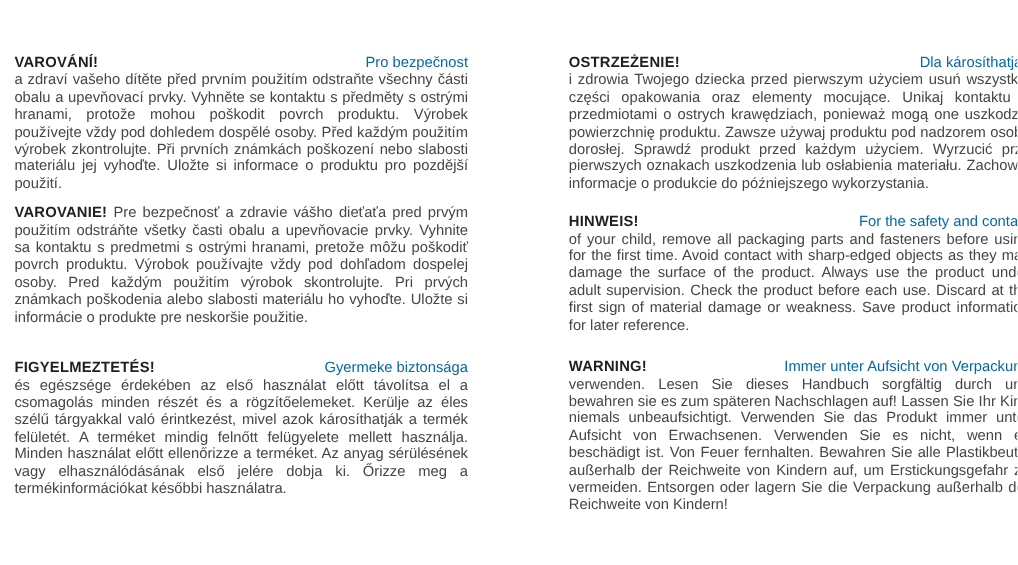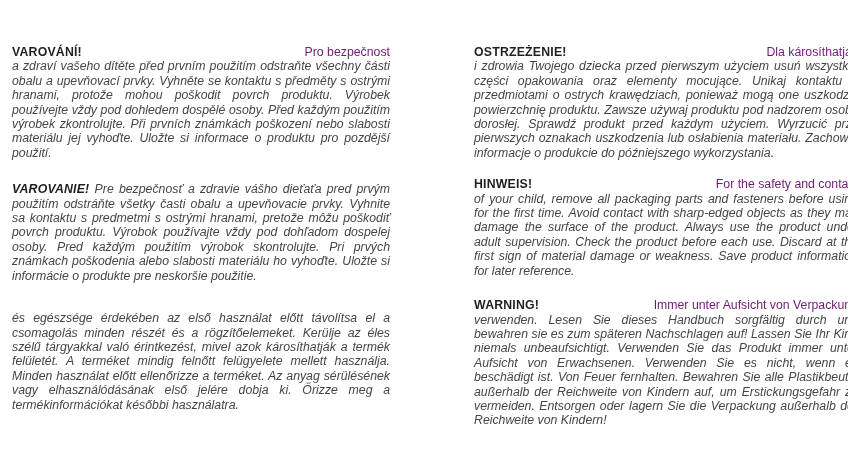--- a/index.html
+++ b/index.html
@@ -36,30 +36,29 @@
     justify-content: space-between;
     align-items: baseline;
     white-space: nowrap;
   }
   .title {
     font-weight: bold;
     color: #1f1f1f;
     letter-spacing: 0.2px;
   }
   .lead {
-    color: #701a75;
+    color: #0369a1;
   }
   p.body {
     margin: 0;
     text-align: justify;
     text-align-last: left;
-    font-style: italic;
   }
   
-  .col-left  .block-2 { margin-top: 22px; }
+  .col-left  .block-2 { margin-top: 10px; }
   .col-left  .block-3 { margin-top: 28px; }
   .col-right .block-2 { margin-top: 17px; }
   .col-right .block-3 { margin-top: 20px; }
 </style>
 </head>
 <body>
 
 <div class="page">
   <div class="columns">
 
@@ -71,20 +70,24 @@
           <span class="lead">Pro bezpečnost</span>
         </div>
         <p class="body">a zdraví vašeho dítěte před prvním použitím odstraňte všechny části obalu a upevňovací prvky. Vyhněte se kontaktu s předměty s ostrými hranami, protože mohou poškodit povrch produktu. Výrobek používejte vždy pod dohledem dospělé osoby. Před každým použitím výrobek zkontrolujte. Při prvních známkách poškození nebo slabosti materiálu jej vyhoďte. Uložte si informace o produktu pro pozdější použití.</p>
       </section>
 
       <section class="block block-2">
         <p class="body"><strong class="title">VAROVANIE!</strong> <span>Pre bezpečnosť a zdravie vášho dieťaťa pred prvým použitím odstráňte všetky časti obalu a upevňovacie prvky. Vyhnite sa kontaktu s predmetmi s ostrými hranami, pretože môžu poškodiť povrch produktu. Výrobok používajte vždy pod dohľadom dospelej osoby. Pred každým použitím výrobok skontrolujte. Pri prvých známkach poškodenia alebo slabosti materiálu ho vyhoďte. Uložte si informácie o produkte pre neskoršie použitie.</span></p>
       </section>
 
       <section class="block block-3">
+        <div class="lead-line">
+          <strong class="title">FIGYELMEZTETÉS!</strong>
+          <span class="lead">Gyermeke biztonsága</span>
+        </div>
         <p class="body">és egészsége érdekében az első használat előtt távolítsa el a csomagolás minden részét és a rögzítőelemeket. Kerülje az éles szélű tárgyakkal való érintkezést, mivel azok károsíthatják a termék felületét. A terméket mindig felnőtt felügyelete mellett használja. Minden használat előtt ellenőrizze a terméket. Az anyag sérülésének vagy elhasználódásának első jelére dobja ki. Őrizze meg a termékinformációkat későbbi használatra.</p>
       </section>
 
     </div>
 
     <div class="col col-right">
 
       <section class="block block-1">
         <div class="lead-line">
           <strong class="title">OSTRZEŻENIE!</strong>

